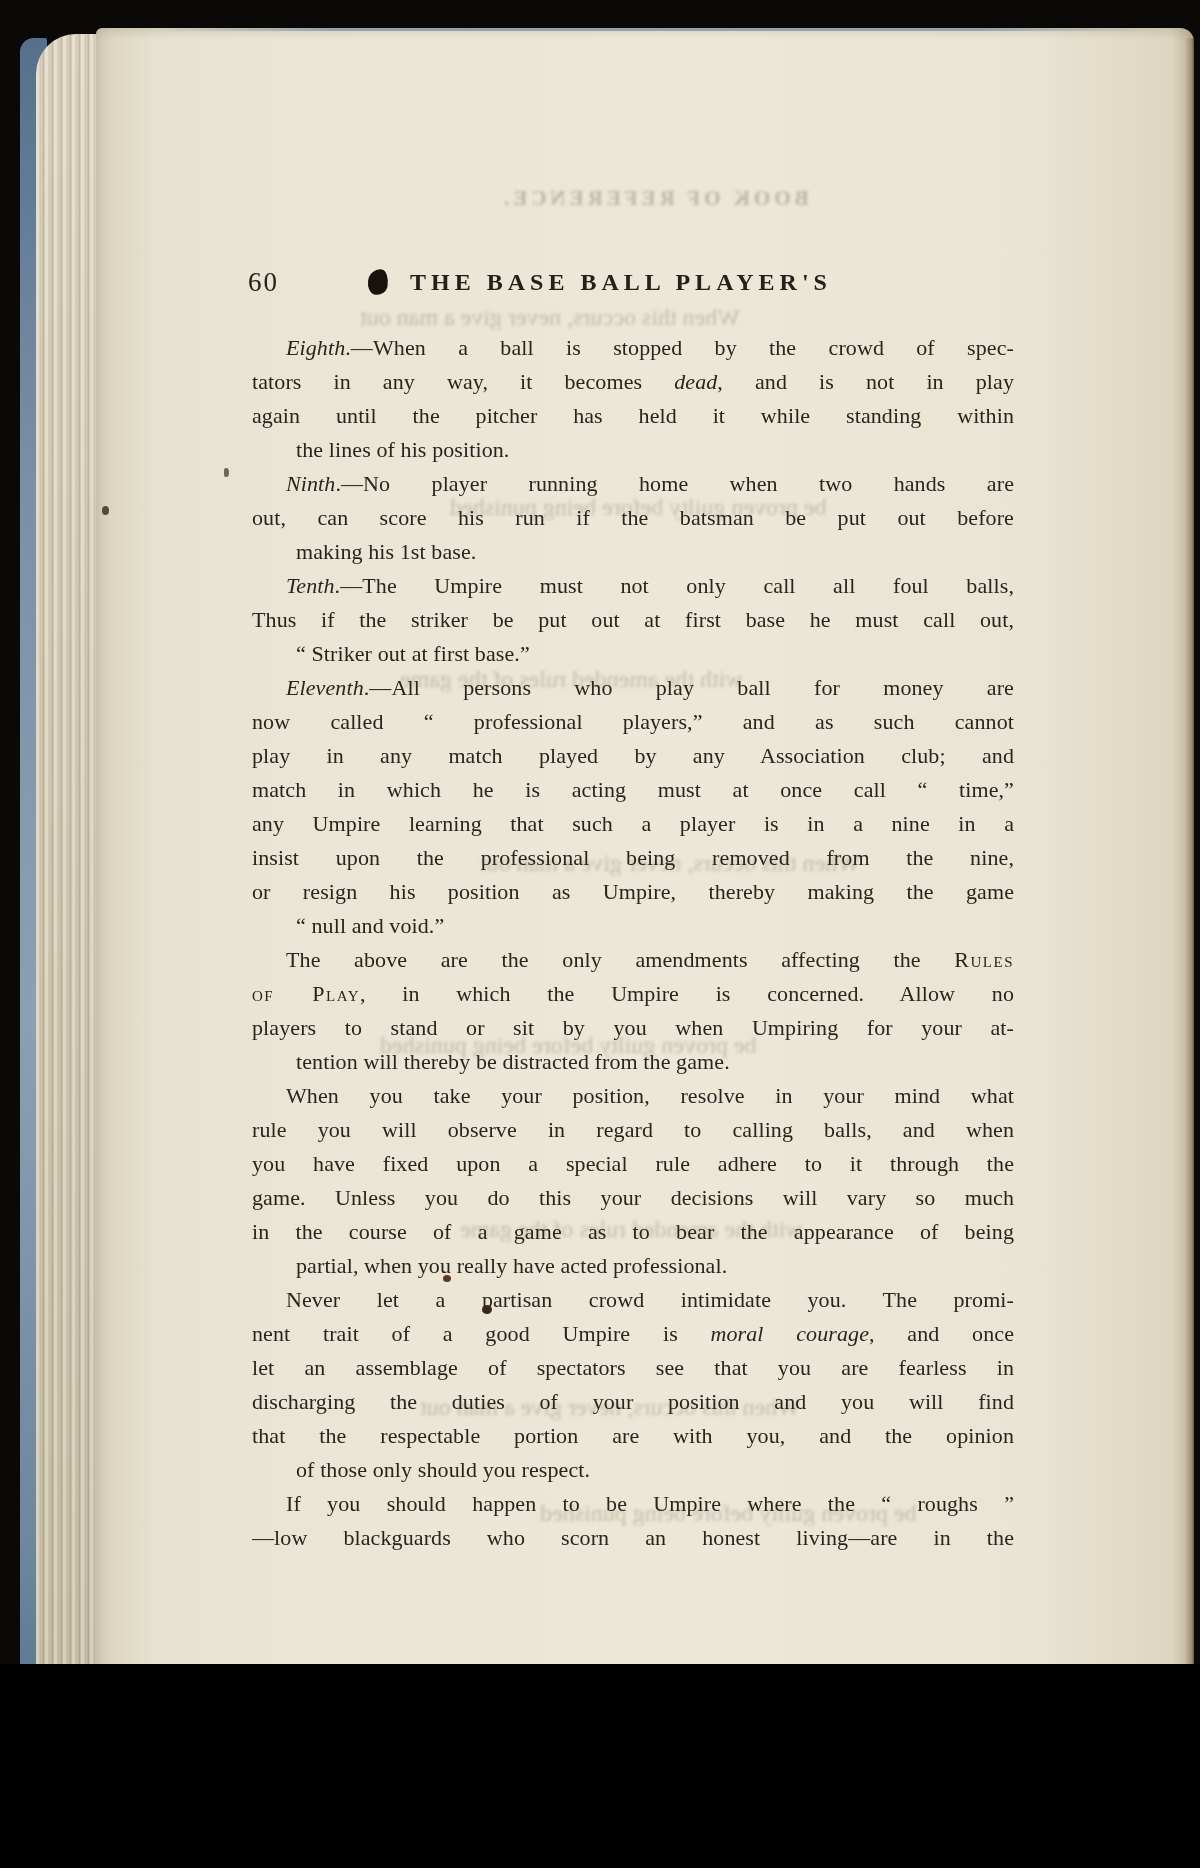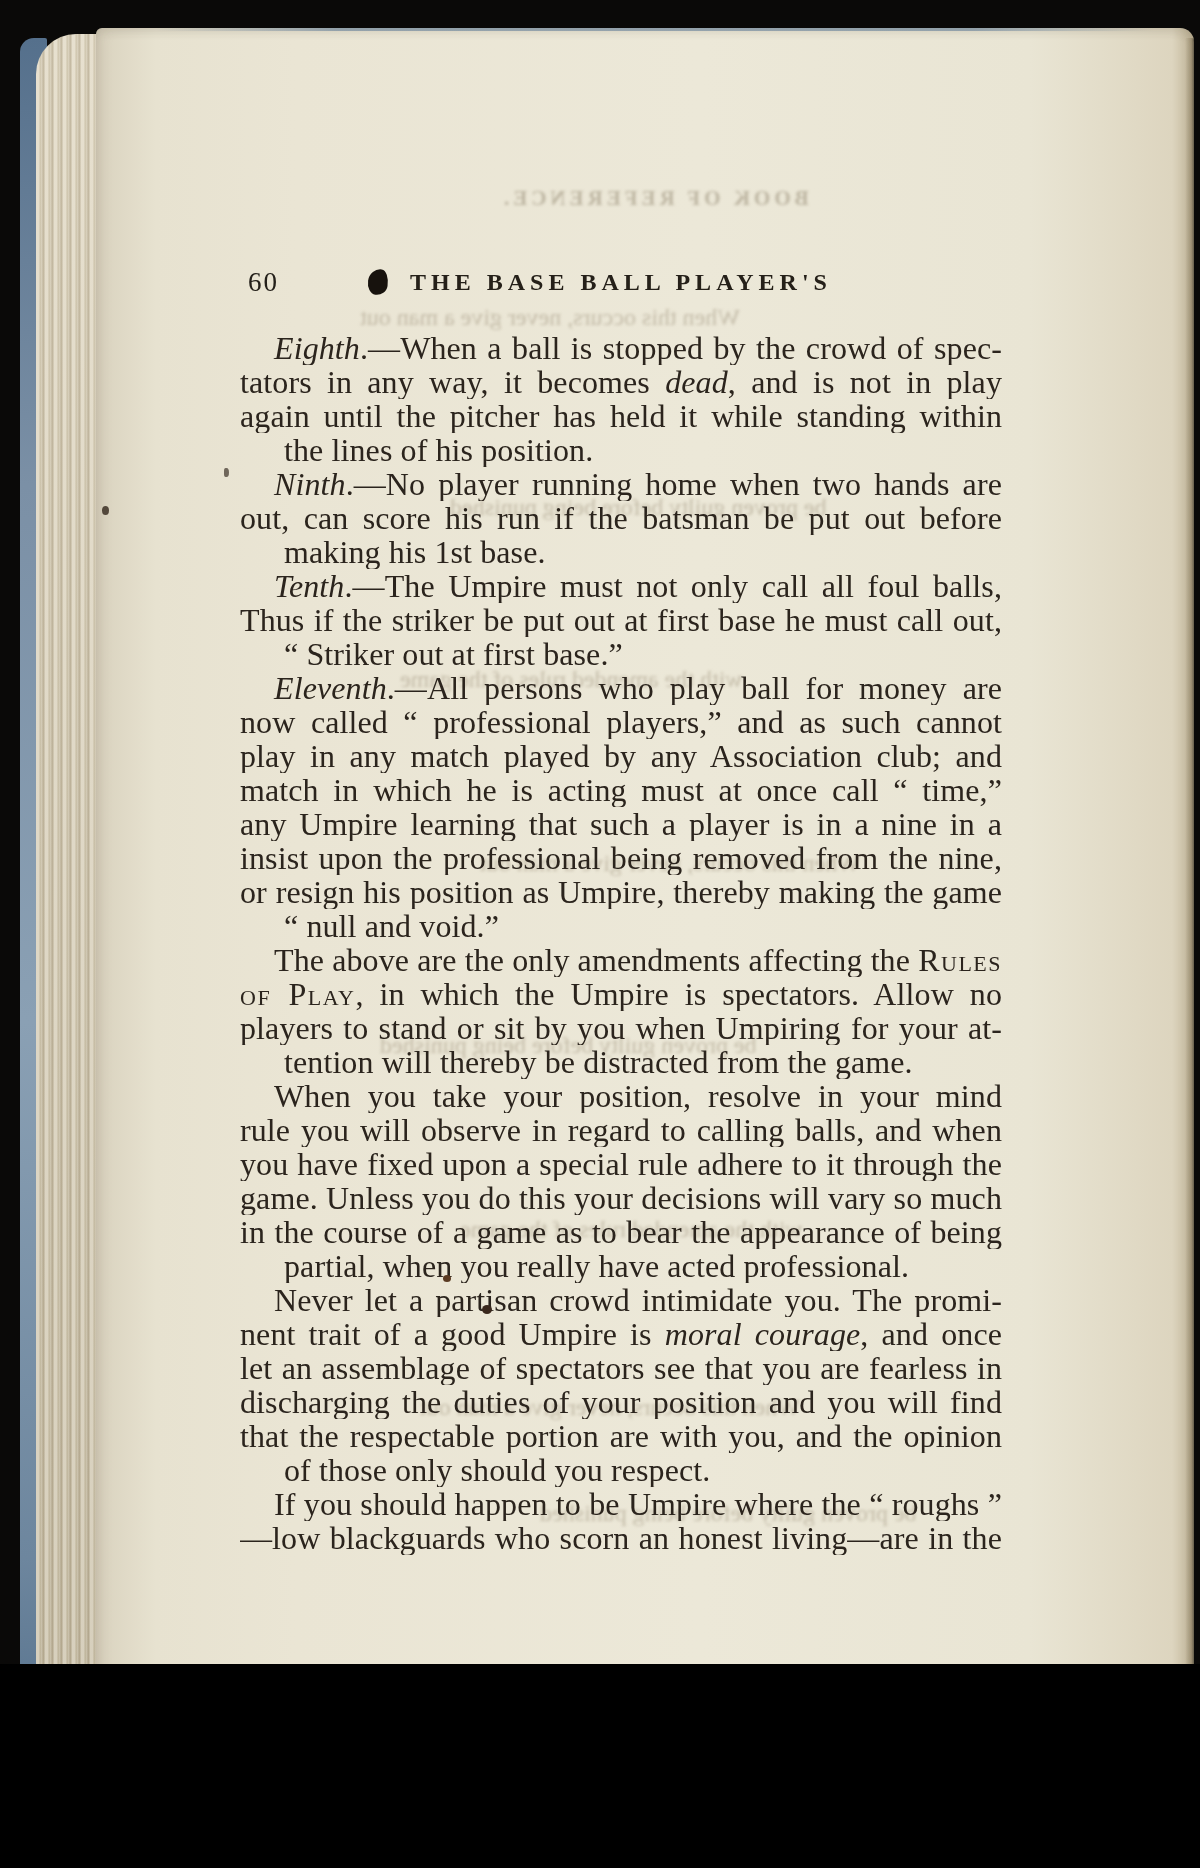--- a/index.html
+++ b/index.html
@@ -45,21 +45,21 @@
   .running-title {
     text-align:center; font-size:24px; font-weight:bold; letter-spacing:5px;
     padding-top:5px; color:#252019;
   }
   .ink-blob {
     position:absolute; left:128px; top:241px; width:20px; height:26px;
     background:#17120d; border-radius:60% 40% 55% 45% / 50% 60% 40% 50%;
     transform:rotate(8deg);
   }
 
-  #text-block { position:absolute; left:0; top:303px; width:762px; font-size:32px; line-height:34px; }
+  #text-block { position:absolute; left:12px; top:303px; width:762px; font-size:22px; line-height:34px; }
   .para { margin:0; }
   .line { text-align:justify; text-align-last:justify; height:34px; overflow:hidden; letter-spacing:0.1px; }
   .line.no-j { text-align-last:left;margin-left:44px; }
   .line.first { text-indent:34px; }
   .i { font-style:italic; }
   .sc { font-variant:small-caps; letter-spacing:1.5px; }
 
   
   .ghost {
     position:absolute; transform:scaleX(-1); filter:blur(1.6px);
@@ -119,21 +119,21 @@
             <div class="line"><span>now called “ professional players,” and as such cannot</span></div>
             <div class="line"><span>play in any match played by any Association club; and</span></div>
             <div class="line"><span>match in which he is acting must at once call “ time,”</span></div>
             <div class="line"><span>any Umpire learning that such a player is in a nine in a</span></div>
             <div class="line"><span>insist upon the professional being removed from the nine,</span></div>
             <div class="line"><span>or resign his position as Umpire, thereby making the game</span></div>
             <div class="line no-j"><span>“ null and void.”</span></div>
           </div>
           <div class="para">
             <div class="line first"><span>The above are the only amendments affecting the </span><span class="sc">Rules</span></div>
-            <div class="line"><span class="sc">of Play</span><span>, in which the Umpire is spectators.  Allow no</span></div>
+            <div class="line"><span class="sc">of Play</span><span>, in which the Umpire is concerned.  Allow no</span></div>
             <div class="line"><span>players to stand or sit by you when Umpiring for your at-</span></div>
             <div class="line no-j"><span>tention will thereby be distracted from the game.</span></div>
           </div>
           <div class="para">
             <div class="line first"><span>When you take your position, resolve in your mind what</span></div>
             <div class="line"><span>rule you will observe in regard to calling balls, and when</span></div>
             <div class="line"><span>you have fixed upon a special rule adhere to it through the</span></div>
             <div class="line"><span>game.  Unless you do this your decisions will vary so much</span></div>
             <div class="line"><span>in the course of a game as to bear the appearance of being</span></div>
             <div class="line no-j"><span>partial, when you really have acted professional.</span></div>

